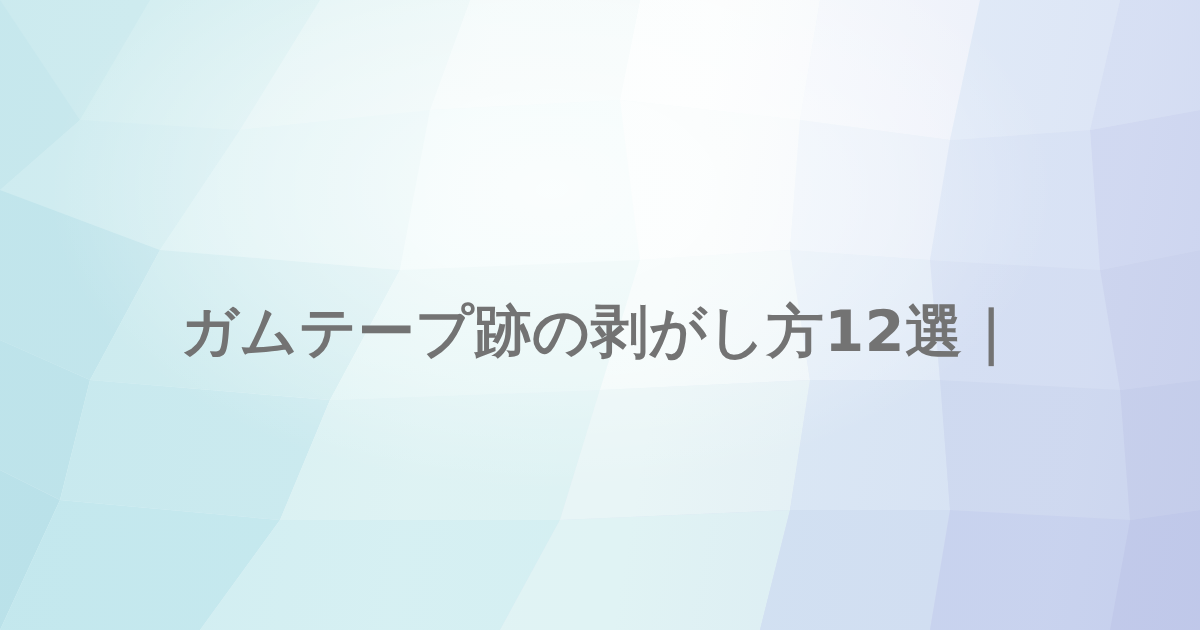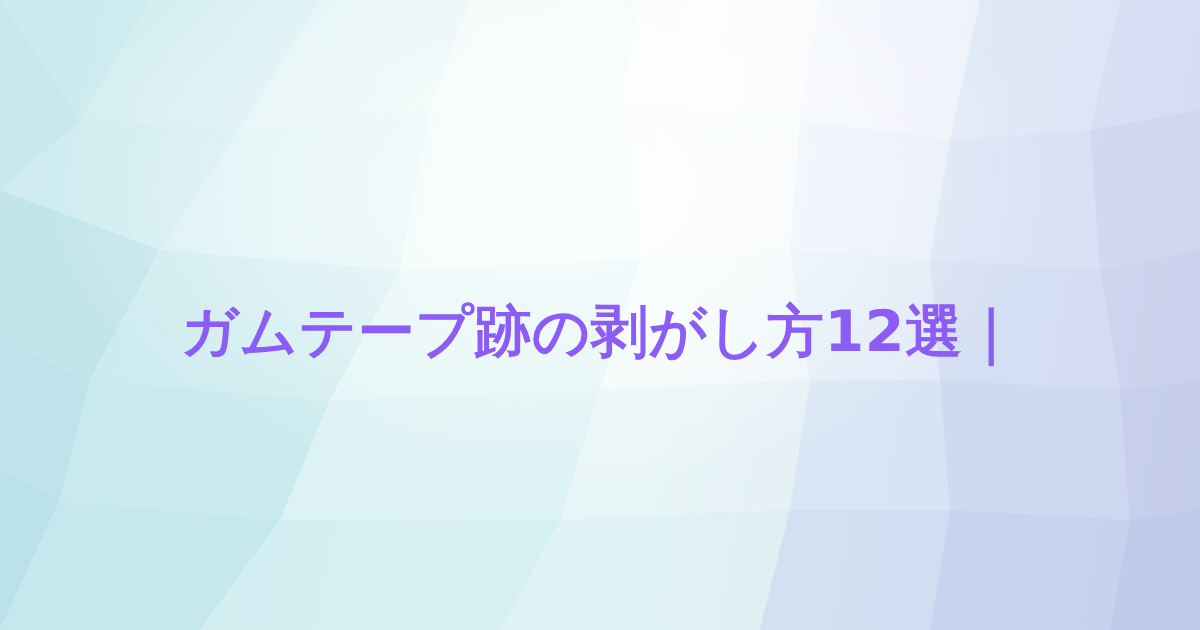--- a/index.html
+++ b/index.html
@@ -48,21 +48,21 @@
     flex-direction: column;
     align-items: center;
     justify-content: center;
     text-align: center;
     padding-top: 6px;
     box-sizing: border-box;
   }
 
   .title-line {
     display: block;
-    color: #8b5cf6;
+    color: #737373;
     font-family: "DejaVu Sans", "Liberation Sans", sans-serif;
     font-weight: 700;
     font-size: 57px;
     line-height: 72px;
     letter-spacing: 0.012em;
     white-space: nowrap;
     text-rendering: geometricPrecision;
     margin-top: 28px;
     -webkit-font-smoothing: antialiased;
   }

